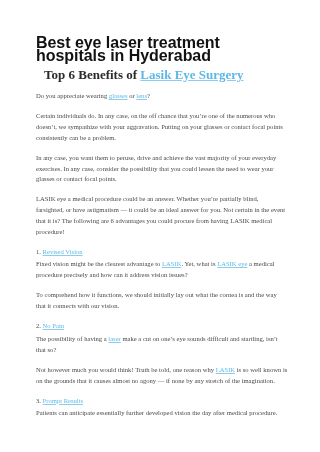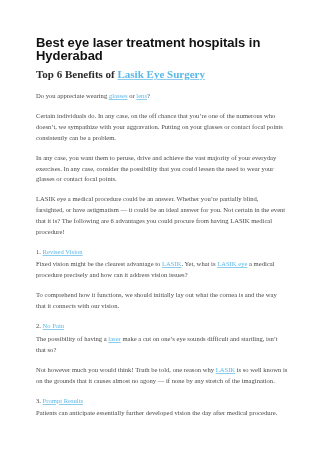--- a/index.html
+++ b/index.html
@@ -17,33 +17,33 @@
   #page {
     box-sizing: border-box;
     width: 320px;
     height: 452px;
     padding: 36px 32px 0 36px;
     background: #ffffff;
   }
   .doc-title {
     font-family: "Liberation Sans", sans-serif;
     font-weight: bold;
-    font-size: 13px;
+    font-size: 16px;
     line-height: 13px;
     color: #111111;
     margin: 0 0 7px 0;
     letter-spacing: -0.05px;
   }
   .doc-subtitle {
     font-family: "Liberation Serif", serif;
     font-weight: bold;
-    font-size: 11px;
+    font-size: 13px;
     line-height: 11px;
     color: #2b2b2b;
-    margin: 0 0 11px 0;
+    margin: 0 0 11px 8px;
   }
   p.body {
     font-family: "Liberation Serif", serif;
     font-size: 6.6px;
     line-height: 10.7px;
     color: #4a4a4a;
     margin: 0 0 9.5px 0;
     text-align: left;
   }
   h3.section-head {

